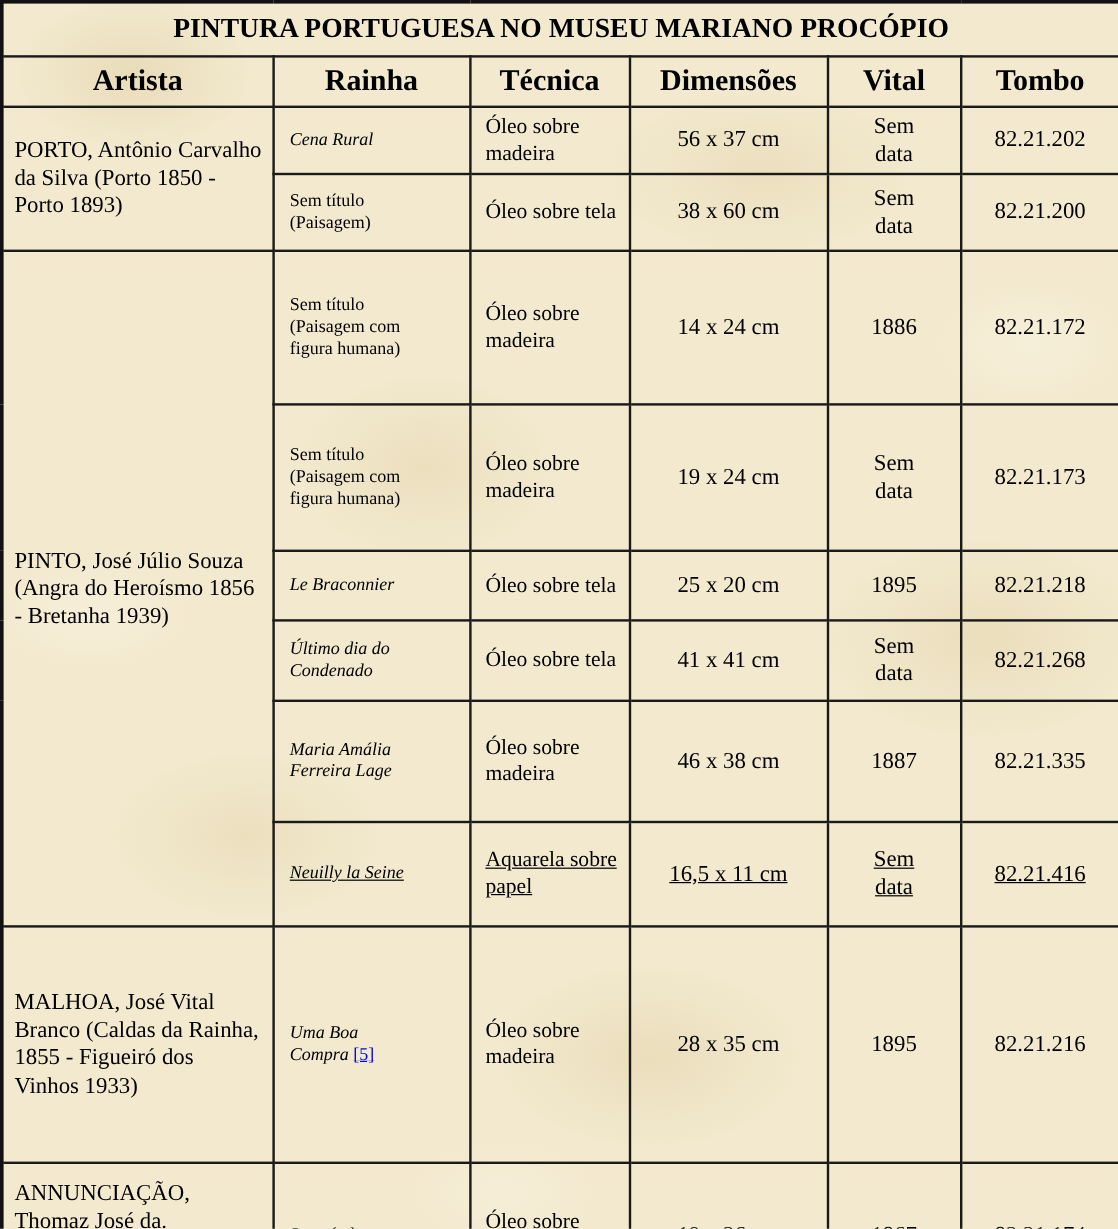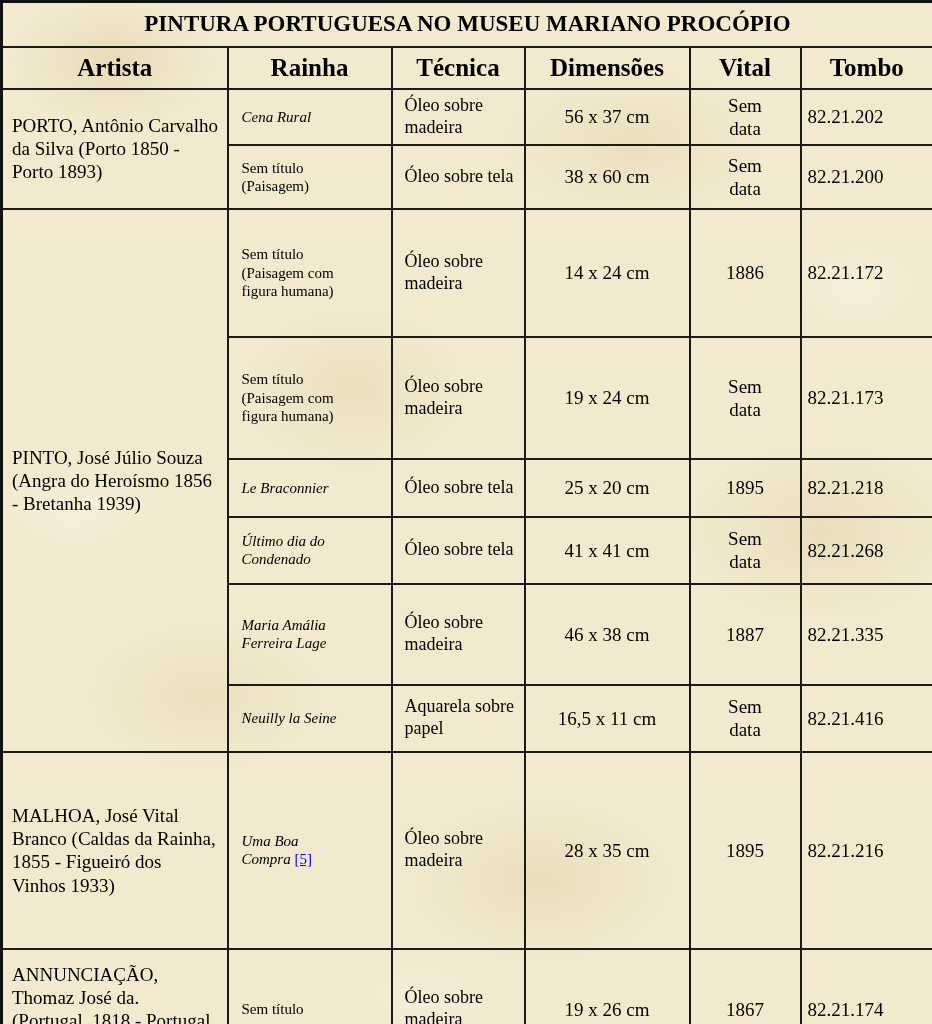--- a/index.html
+++ b/index.html
@@ -47,21 +47,21 @@
     font-size: 25px;
     font-weight: bold;
     text-align: center;
     padding: 6px 2px;
   }
   td.col-artist { text-align: left;   font-size: 19px; line-height: 1.22; padding: 4px 8px 4px 9px; }
   td.col-title  { text-align: left;   font-size: 15px; line-height: 1.22; padding: 4px 44px 4px 13px; }
   td.col-tech   { text-align: left;   font-size: 18px; line-height: 1.22; padding: 4px 8px 4px 12px; }
   td.col-dim    { text-align: center; font-size: 19px; line-height: 1.22; padding: 0 6px; }
   td.col-date   { text-align: center; font-size: 19px; line-height: 1.22; padding: 4px 26px; }
-  td.col-tombo  { font-size: 19px; line-height: 1.22; padding: 4px 6px; }
+  td.col-tombo  { text-align: center; font-size: 19px; line-height: 1.22; padding: 4px 6px; }
   .italic { font-style: italic; }
   a.footnote-link {
     color: #0000ee;
     text-decoration: underline;
     font-style: normal;
   }
 </style>
 </head>
 <body>
 
@@ -132,21 +132,21 @@
         <td class="col-date">Sem data</td>
         <td class="col-tombo">82.21.268</td>
       </tr>
       <tr style="height: 101px;">
         <td class="col-title"><span class="italic">Maria Amália Ferreira Lage</span></td>
         <td class="col-tech">Óleo sobre madeira</td>
         <td class="col-dim">46 x 38 cm</td>
         <td class="col-date">1887</td>
         <td class="col-tombo">82.21.335</td>
       </tr>
-      <tr style="height: 67px;">
+      <tr style="height: 87px; text-decoration: underline;">
         <td class="col-title"><span class="italic">Neuilly la Seine</span></td>
         <td class="col-tech">Aquarela sobre papel</td>
         <td class="col-dim">16,5 x 11 cm</td>
         <td class="col-date">Sem data</td>
         <td class="col-tombo">82.21.416</td>
       </tr>
       <tr style="height: 197px;">
         <td rowspan="1" class="col-artist">MALHOA, José Vital Branco (Caldas da Rainha, 1855 - Figueiró dos Vinhos 1933)</td>
         <td class="col-title"><span class="italic">Uma Boa Compra</span> <a href="#" class="footnote-link">[5]</a></td>
         <td class="col-tech">Óleo sobre madeira</td>

